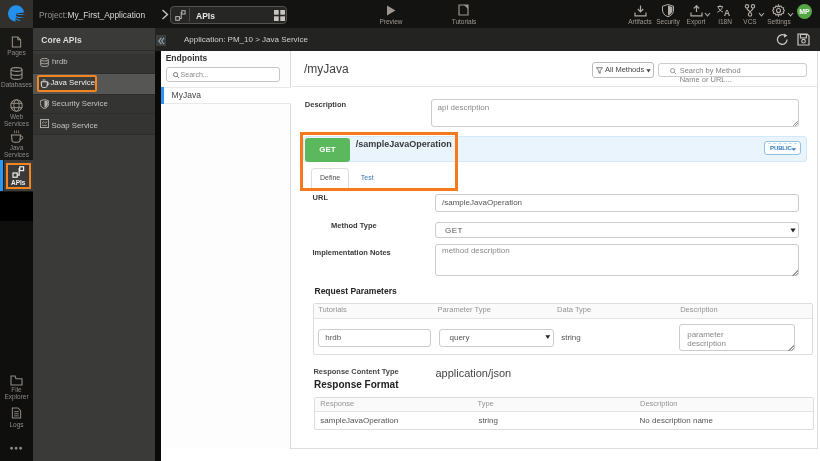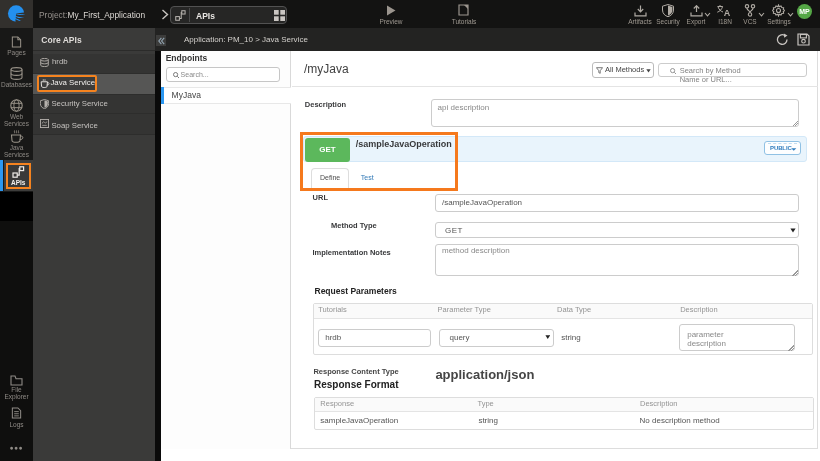--- a/index.html
+++ b/index.html
@@ -305,25 +305,25 @@
 <div class="val" style="left:449.5px;top:332.8px">query</div>
 <svg class="abs" style="left:544.5px;top:335px" width="5.5" height="4.5" viewBox="0 0 6 5">
       <path d="M0.4,0.4 L3,4.4 L5.6,0.4 Z" fill="#222"></path>
     </svg>
 <div class="val" style="left:561.2px;top:332.8px">string</div>
 <div class="abs inp" style="left:679px;top:324px;width:115.5px;height:26.5px"></div>
 <div class="ph" style="left:687.2px;top:330px">parameter description</div>
 <div class="grip" style="left:787.5px;top:344.5px"></div>
 
 <div class="lbl" style="left:313.4px;top:367px;color:#454545">Response Content Type</div>
-<div class="abs" style="left:435.4px;top:367px;font-size:13px;font-weight:bold;color:#454545">application/json</div>
+<div class="abs" style="left:435.4px;top:367px;font-size:11px;font-weight:normal;color:#454545">application/json</div>
 <div class="abs" style="left:314px;top:379.2px;font-size:10px;font-weight:bold;color:#222">Response Format</div>
 
 <div class="abs" style="left:313.6px;top:397.3px;width:500px;height:33.2px;border:1px solid #ddd;border-radius:2px;background:#fff"></div>
 <div class="abs" style="left:314.6px;top:398.3px;width:498px;height:14.2px;background:#fafafa;border-bottom:1px solid #e4e4e4"></div>
 <div class="thead" style="left:320.3px;top:399.4px">Response</div>
 <div class="thead" style="left:477.5px;top:399.4px">Type</div>
 <div class="thead" style="left:640px;top:399.4px">Description</div>
 <div class="tcell" style="left:320.3px;top:415.9px">sampleJavaOperation</div>
 <div class="tcell" style="left:478.4px;top:415.9px">string</div>
-<div class="tcell" style="left:639.6px;top:415.9px">No description method</div>
+<div class="tcell" style="left:639.6px;top:415.9px">No description name</div>
 
 </div>
 
 </body></html>

